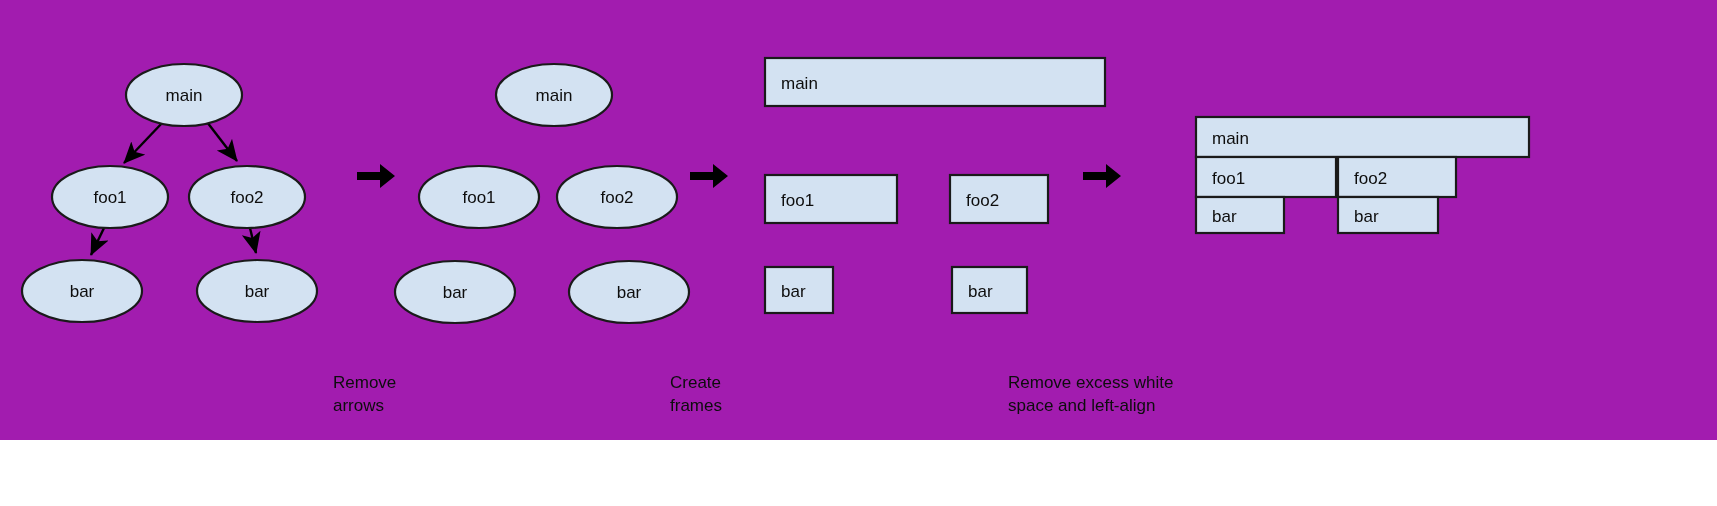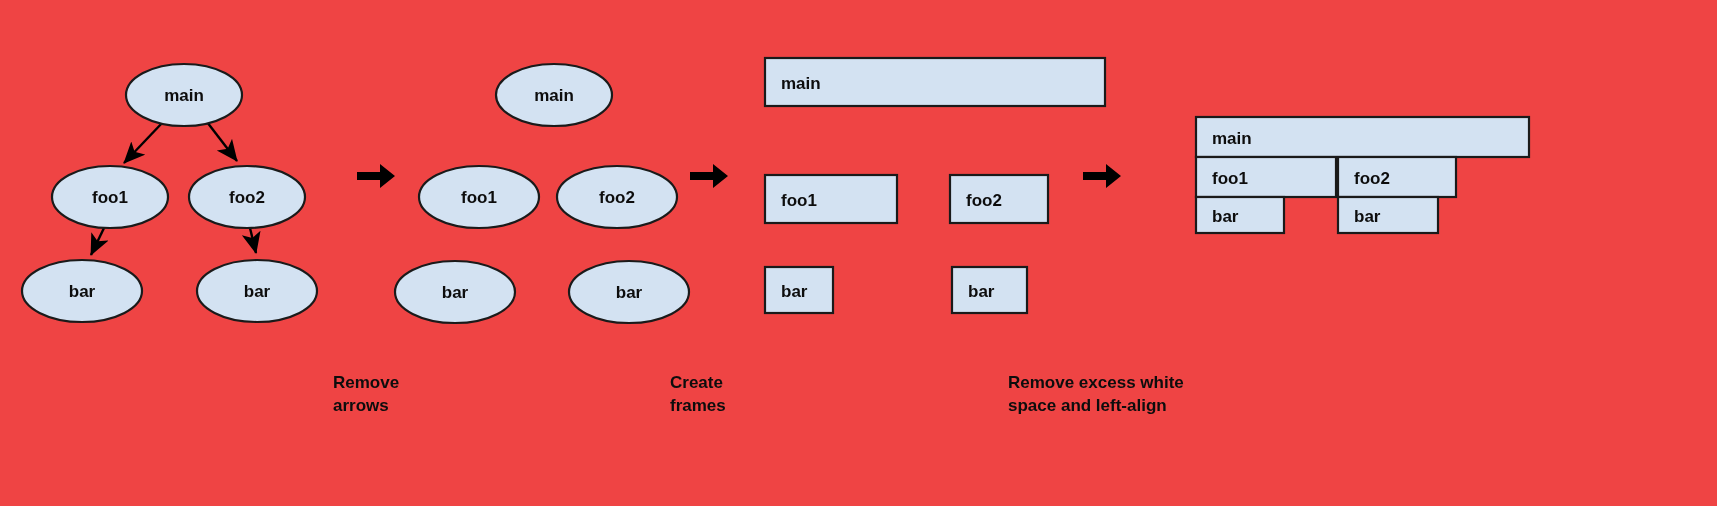--- a/index.html
+++ b/index.html
@@ -9,23 +9,22 @@
   }
   body {
     width: 1717px;
     height: 506px;
     overflow: hidden;
     font-family: "Liberation Sans", sans-serif;
   }
   #stage {
     position: relative;
     width: 1717px;
-    height: 506px;
-    background: #ef4444;
-    font-weight: bold;
+    height: 440px;
+    background: #a21caf;
   }
   svg.diagram {
     display: block;
     width: 1717px;
     height: 506px;
   }
   .node-shape {
     stroke: #1a1a1a;
     stroke-width: 2.2;
   }

